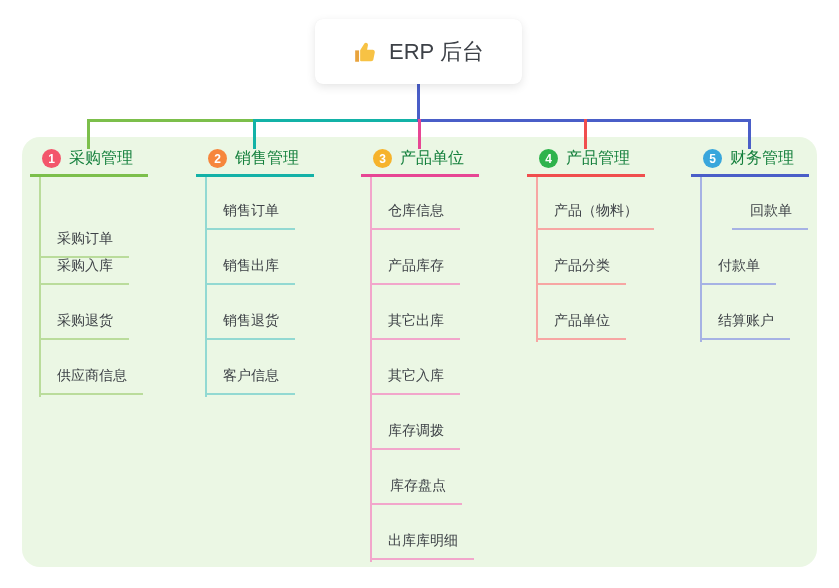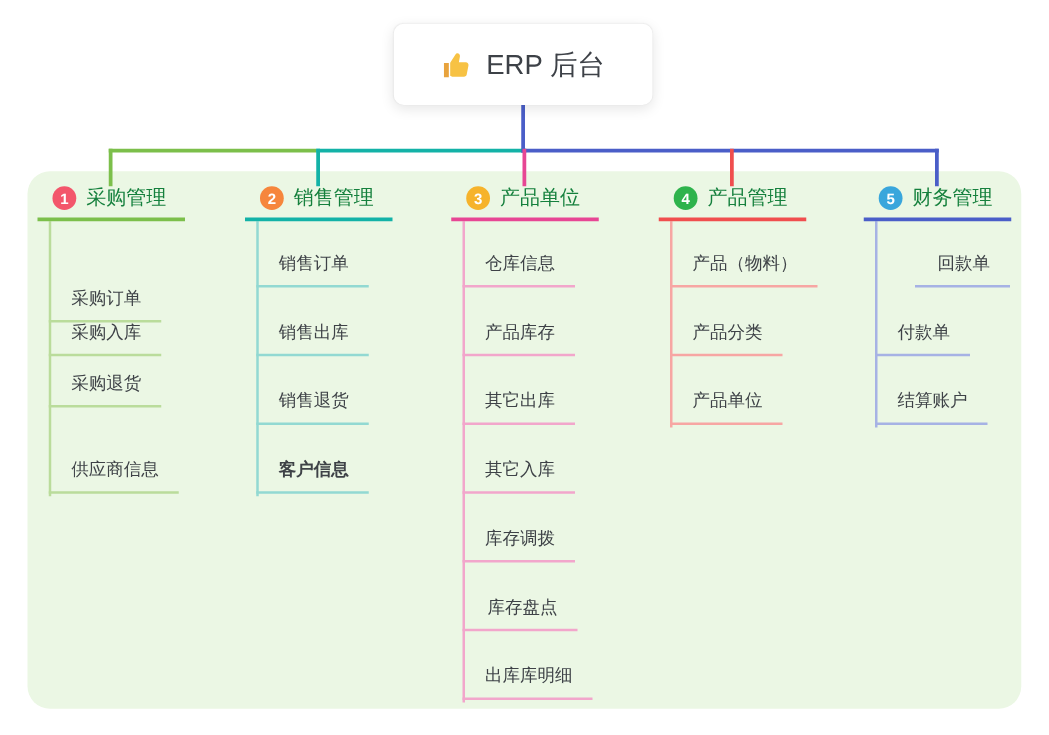--- a/index.html
+++ b/index.html
@@ -94,26 +94,26 @@
     <div class="bhead" style="left: 527px; border-bottom-color: rgb(240, 78, 78);">
       <span class="badge" style="background: rgb(46, 179, 76);">4</span>
       <span class="blabel">产品管理</span>
     </div>
     <div class="bhead" style="left: 691px; border-bottom-color: rgb(74, 94, 200);">
       <span class="badge" style="background: rgb(57, 166, 220);">5</span>
       <span class="blabel">财务管理</span>
     </div>
   <div class="child" style="left: 39px; top: 200px; border-bottom-color: rgb(186, 220, 155); margin-top: 28px;">采购订单</div>
       <div class="child" style="left: 39px; top: 255px; border-bottom-color: rgb(186, 220, 155);">采购入库</div>
-      <div class="child" style="left: 39px; top: 296px; border-bottom-color: rgb(186, 220, 155);">采购退货</div>
+      <div class="child" style="left: 39px; top: 310px; border-bottom-color: rgb(186, 220, 155);">采购退货</div>
       <div class="child" style="left: 39px; top: 365px; border-bottom-color: rgb(186, 220, 155);">供应商信息</div>
       <div class="child" style="left: 205px; top: 200px; border-bottom-color: rgb(146, 217, 210);">销售订单</div>
       <div class="child" style="left: 205px; top: 255px; border-bottom-color: rgb(146, 217, 210);">销售出库</div>
       <div class="child" style="left: 205px; top: 310px; border-bottom-color: rgb(146, 217, 210);">销售退货</div>
-      <div class="child" style="left: 205px; top: 365px; border-bottom-color: rgb(146, 217, 210); font-weight: bold;">客户信息</div>
+      <div class="child" style="left: 205px; top: 365px; border-bottom-color: rgb(146, 217, 210);">客户信息</div>
       <div class="child" style="left: 370px; top: 200px; border-bottom-color: rgb(242, 166, 203);">仓库信息</div>
       <div class="child" style="left: 370px; top: 255px; border-bottom-color: rgb(242, 166, 203);">产品库存</div>
       <div class="child" style="left: 370px; top: 310px; border-bottom-color: rgb(242, 166, 203);">其它出库</div>
       <div class="child" style="left: 370px; top: 365px; border-bottom-color: rgb(242, 166, 203);">其它入库</div>
       <div class="child" style="left: 370px; top: 420px; border-bottom-color: rgb(242, 166, 203);">库存调拨</div>
       <div class="child" style="left: 370px; top: 475px; border-bottom-color: rgb(242, 166, 203); padding-left: 20px;">库存盘点</div>
       <div class="child" style="left: 370px; top: 530px; border-bottom-color: rgb(242, 166, 203);">出库库明细</div>
       <div class="child" style="left: 536px; top: 200px; border-bottom-color: rgb(247, 166, 163);">产品（物料）</div>
       <div class="child" style="left: 536px; top: 255px; border-bottom-color: rgb(247, 166, 163);">产品分类</div>
       <div class="child" style="left: 536px; top: 310px; border-bottom-color: rgb(247, 166, 163);">产品单位</div>

